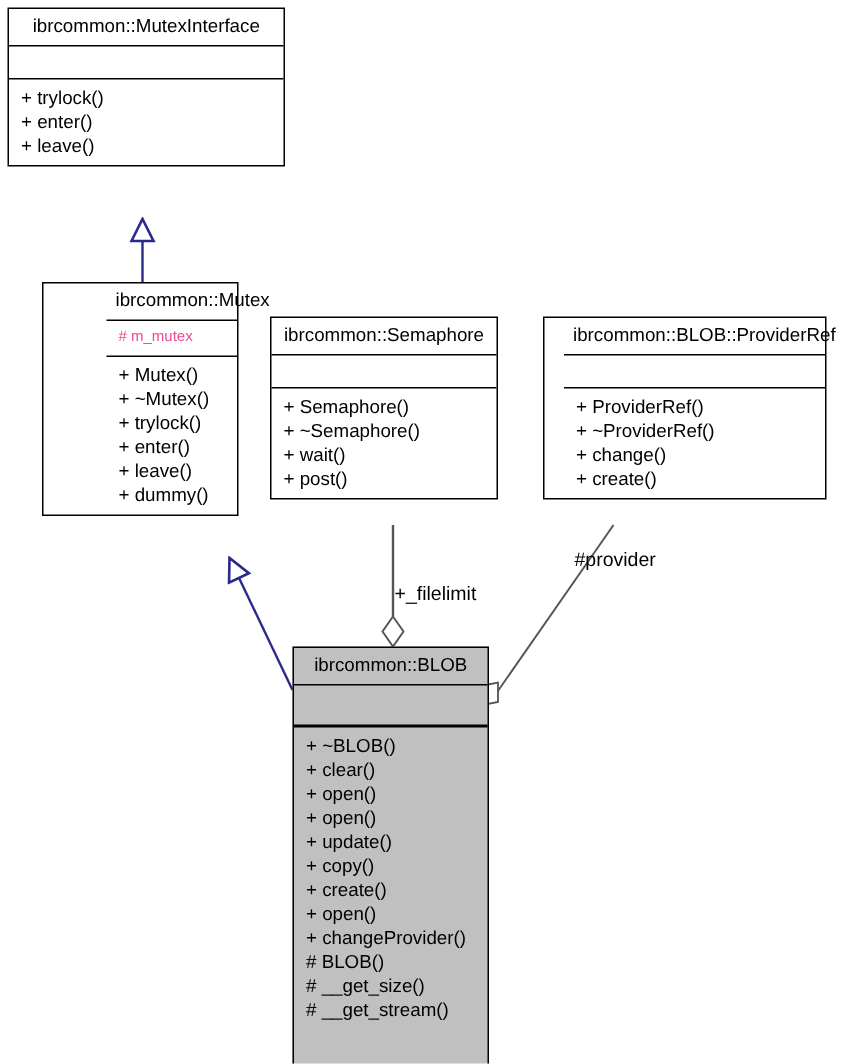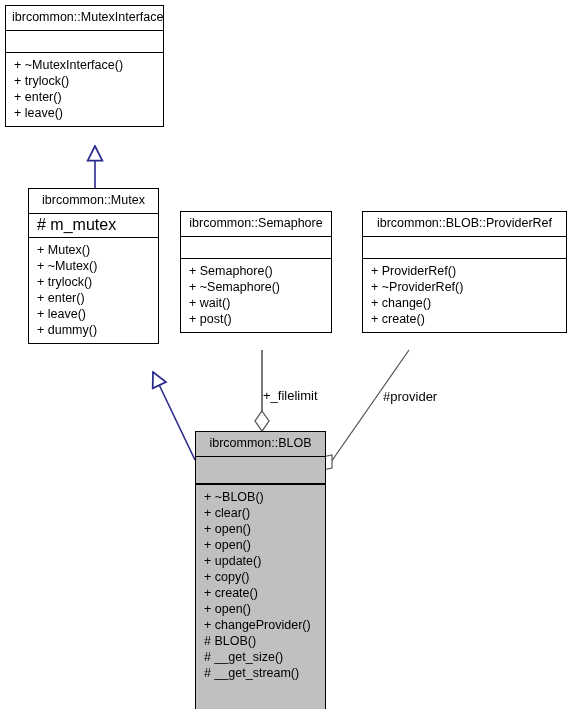--- a/index.html
+++ b/index.html
@@ -37,23 +37,23 @@
     font-size: 12.5px;
     line-height: 13px;
     color: #000000;
     text-align: center;
     padding: 5px 6px 6px 6px;
     white-space: nowrap;
   }
   .uml-attrs {
     box-sizing: border-box;
     border-bottom: 1px solid #000000;
-    font-size: 16px;
+    font-size: 10px;
     line-height: 16px;
-    color: #000000;
+    color: #ec4899;
     padding: 3px 6px 4px 8px;
     min-height: 16px;
   }
   .uml-ops {
     box-sizing: border-box;
     font-size: 12.5px;
     line-height: 16px;
     color: #000000;
     padding: 4px 6px 5px 8px;
   }
@@ -93,36 +93,35 @@
   </g>
 
   <g>
     <line x1="409" y1="350" x2="331" y2="462" stroke="#555555" stroke-width="1.3"></line>
     <path d="M 322 457 L 332 455 L 332 468 L 322 470 z" fill="#ffffff" stroke="#555555" stroke-width="1.2"></path>
   </g>
 </svg>
 
 <div class="edge-label" style="left:263px; top:389px;">+_filelimit</div>
 
-<div class="edge-label" style="left:383px; top:390px;text-align:center;">#provider</div>
+<div class="edge-label" style="left:383px; top:366px;text-align:center;">#provider</div>
 
-<div class="uml-class" style="left:5px; top:5px; width:159px;">
+<div class="uml-class" style="left:5px; top:5px; width:185px;">
   <div class="uml-title">ibrcommon::MutexInterface</div>
   <div class="uml-attrs">
     <div class="uml-row" style="height:14px;"></div>
   </div>
   <div class="uml-ops">
-    <div class="uml-row">+ ~MutexInterface()</div>
     <div class="uml-row">+ trylock()</div>
     <div class="uml-row">+ enter()</div>
     <div class="uml-row">+ leave()</div>
   </div>
 </div>
 
-<div class="uml-class" style="left:28px; top:188px; width:131px;">
+<div class="uml-class" style="left:28px; top:188px; width:131px;padding-left:42px;">
   <div class="uml-title">ibrcommon::Mutex</div>
   <div class="uml-attrs">
     <div class="uml-row"># m_mutex</div>
   </div>
   <div class="uml-ops">
     <div class="uml-row">+ Mutex()</div>
     <div class="uml-row">+ ~Mutex()</div>
     <div class="uml-row">+ trylock()</div>
     <div class="uml-row">+ enter()</div>
     <div class="uml-row">+ leave()</div>
@@ -136,21 +135,21 @@
     <div class="uml-row" style="height:14px;"></div>
   </div>
   <div class="uml-ops">
     <div class="uml-row">+ Semaphore()</div>
     <div class="uml-row">+ ~Semaphore()</div>
     <div class="uml-row">+ wait()</div>
     <div class="uml-row">+ post()</div>
   </div>
 </div>
 
-<div class="uml-class" style="left:362px; top:211px; width:205px;">
+<div class="uml-class" style="left:362px; top:211px; width:189px;padding-left:13px;">
   <div class="uml-title">ibrcommon::BLOB::ProviderRef</div>
   <div class="uml-attrs">
     <div class="uml-row" style="height:14px;"></div>
   </div>
   <div class="uml-ops">
     <div class="uml-row">+ ProviderRef()</div>
     <div class="uml-row">+ ~ProviderRef()</div>
     <div class="uml-row">+ change()</div>
     <div class="uml-row">+ create()</div>
   </div>

